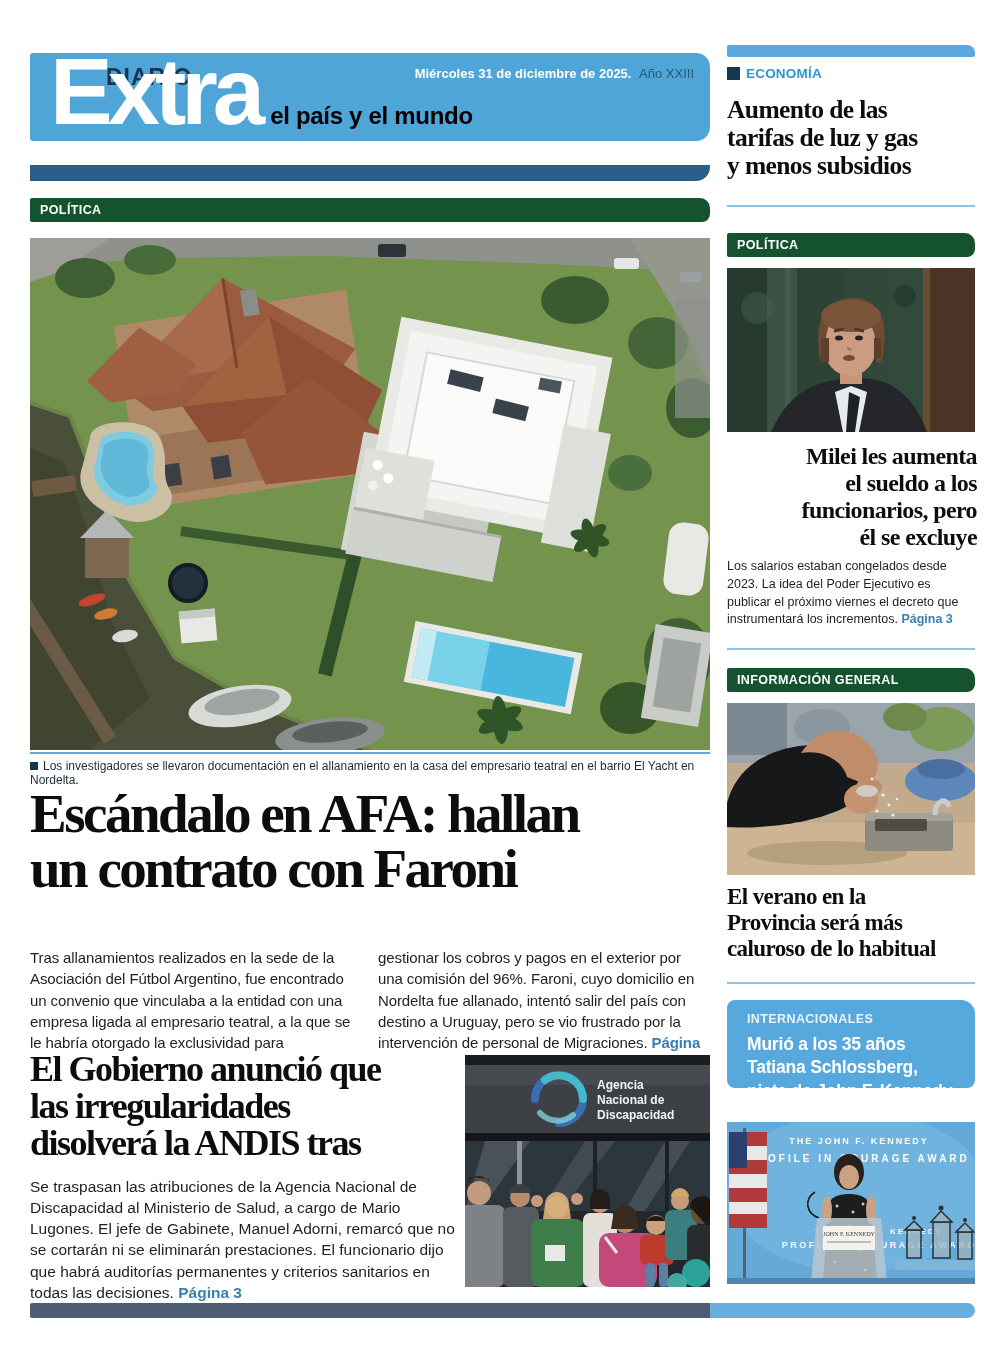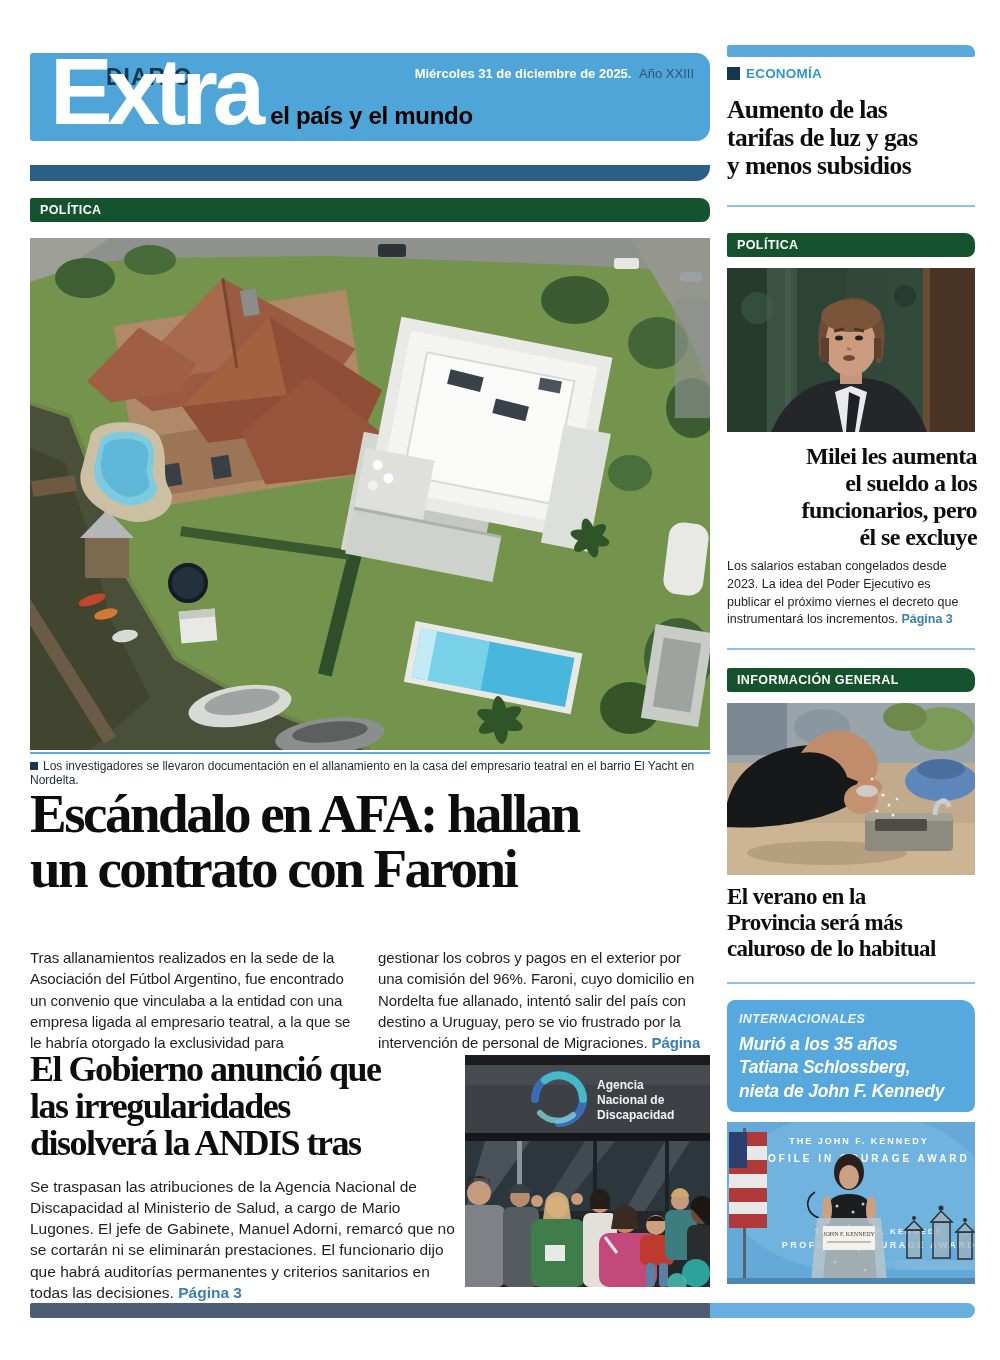--- a/index.html
+++ b/index.html
@@ -59,22 +59,22 @@
   .milei{left:727px;top:268px;width:248px;height:164px;}
   .milei-h{left:727px;top:443px;width:250px;font-size:24px;font-weight:900;
            letter-spacing:-0.6px;line-height:1.12;text-align:right;}
   .milei-body{left:727px;top:558px;width:250px;font-size:12.5px;line-height:1.42;color:#1f1f1f;margin:0;}
   .hr2{left:727px;top:648px;width:248px;}
   .infogen-bar{left:727px;top:668px;width:248px;}
   .heat{left:727px;top:703px;width:248px;height:172px;}
   .verano-h{left:727px;top:884px;width:250px;font-size:23px;font-weight:900;
             letter-spacing:-0.6px;line-height:1.13;}
   .hr3{left:727px;top:982px;width:248px;}
-  .intl-box{left:727px;top:1000px;width:248px;height:112px;background:#57a8dc;
-            border-radius:8px 14px 8px 8px;box-sizing:border-box;padding:12px 12px;font-style:italic;}
+  .intl-box{left:727px;top:1000px;width:248px;height:88px;background:#57a8dc;
+            border-radius:8px 14px 8px 8px;box-sizing:border-box;padding:12px 20px;}
   .intl-label{font-size:12.5px;font-weight:bold;color:#eaf4fb;letter-spacing:0.4px;}
   .intl-h{margin-top:7px;font-size:17.5px;font-weight:bold;color:#fff;line-height:1.33;letter-spacing:-0.2px;}
   .kennedy{left:727px;top:1122px;width:248px;height:162px;}
 
   
   .bottom-bar{left:30px;top:1303px;width:945px;height:15px;display:flex;}
   .bb-left{width:680px;background:#4d5d73;border-radius:2px 0 0 2px;}
   .bb-right{flex:1;background:#68aede;border-radius:0 8px 8px 0;}
 </style>
 </head>

